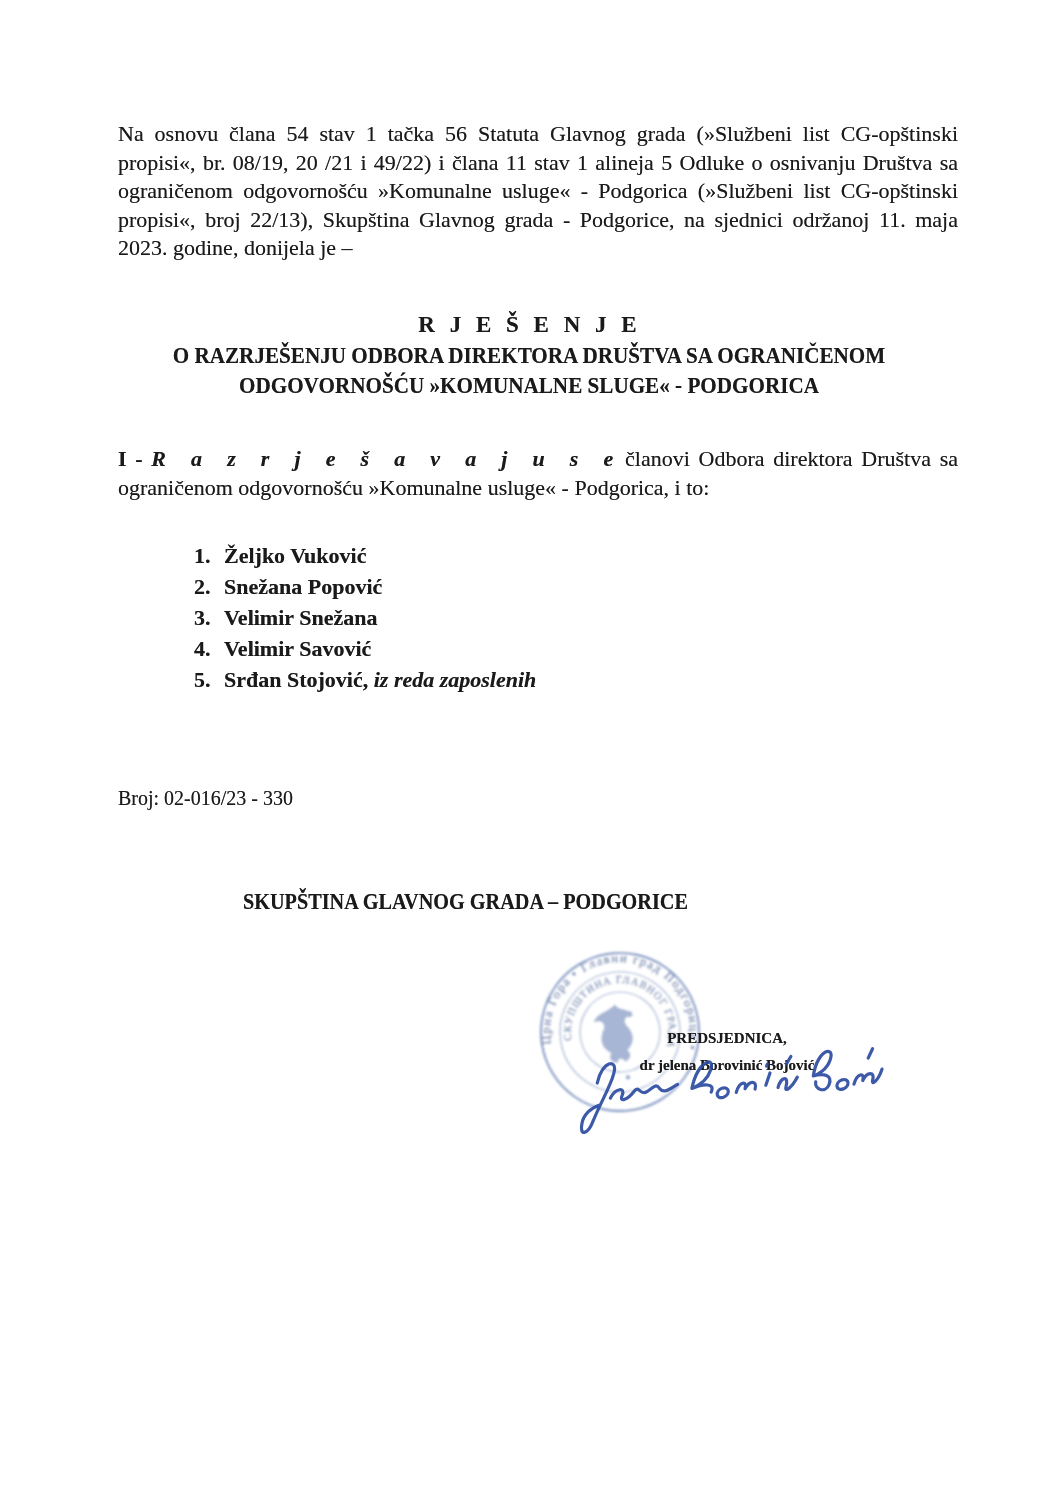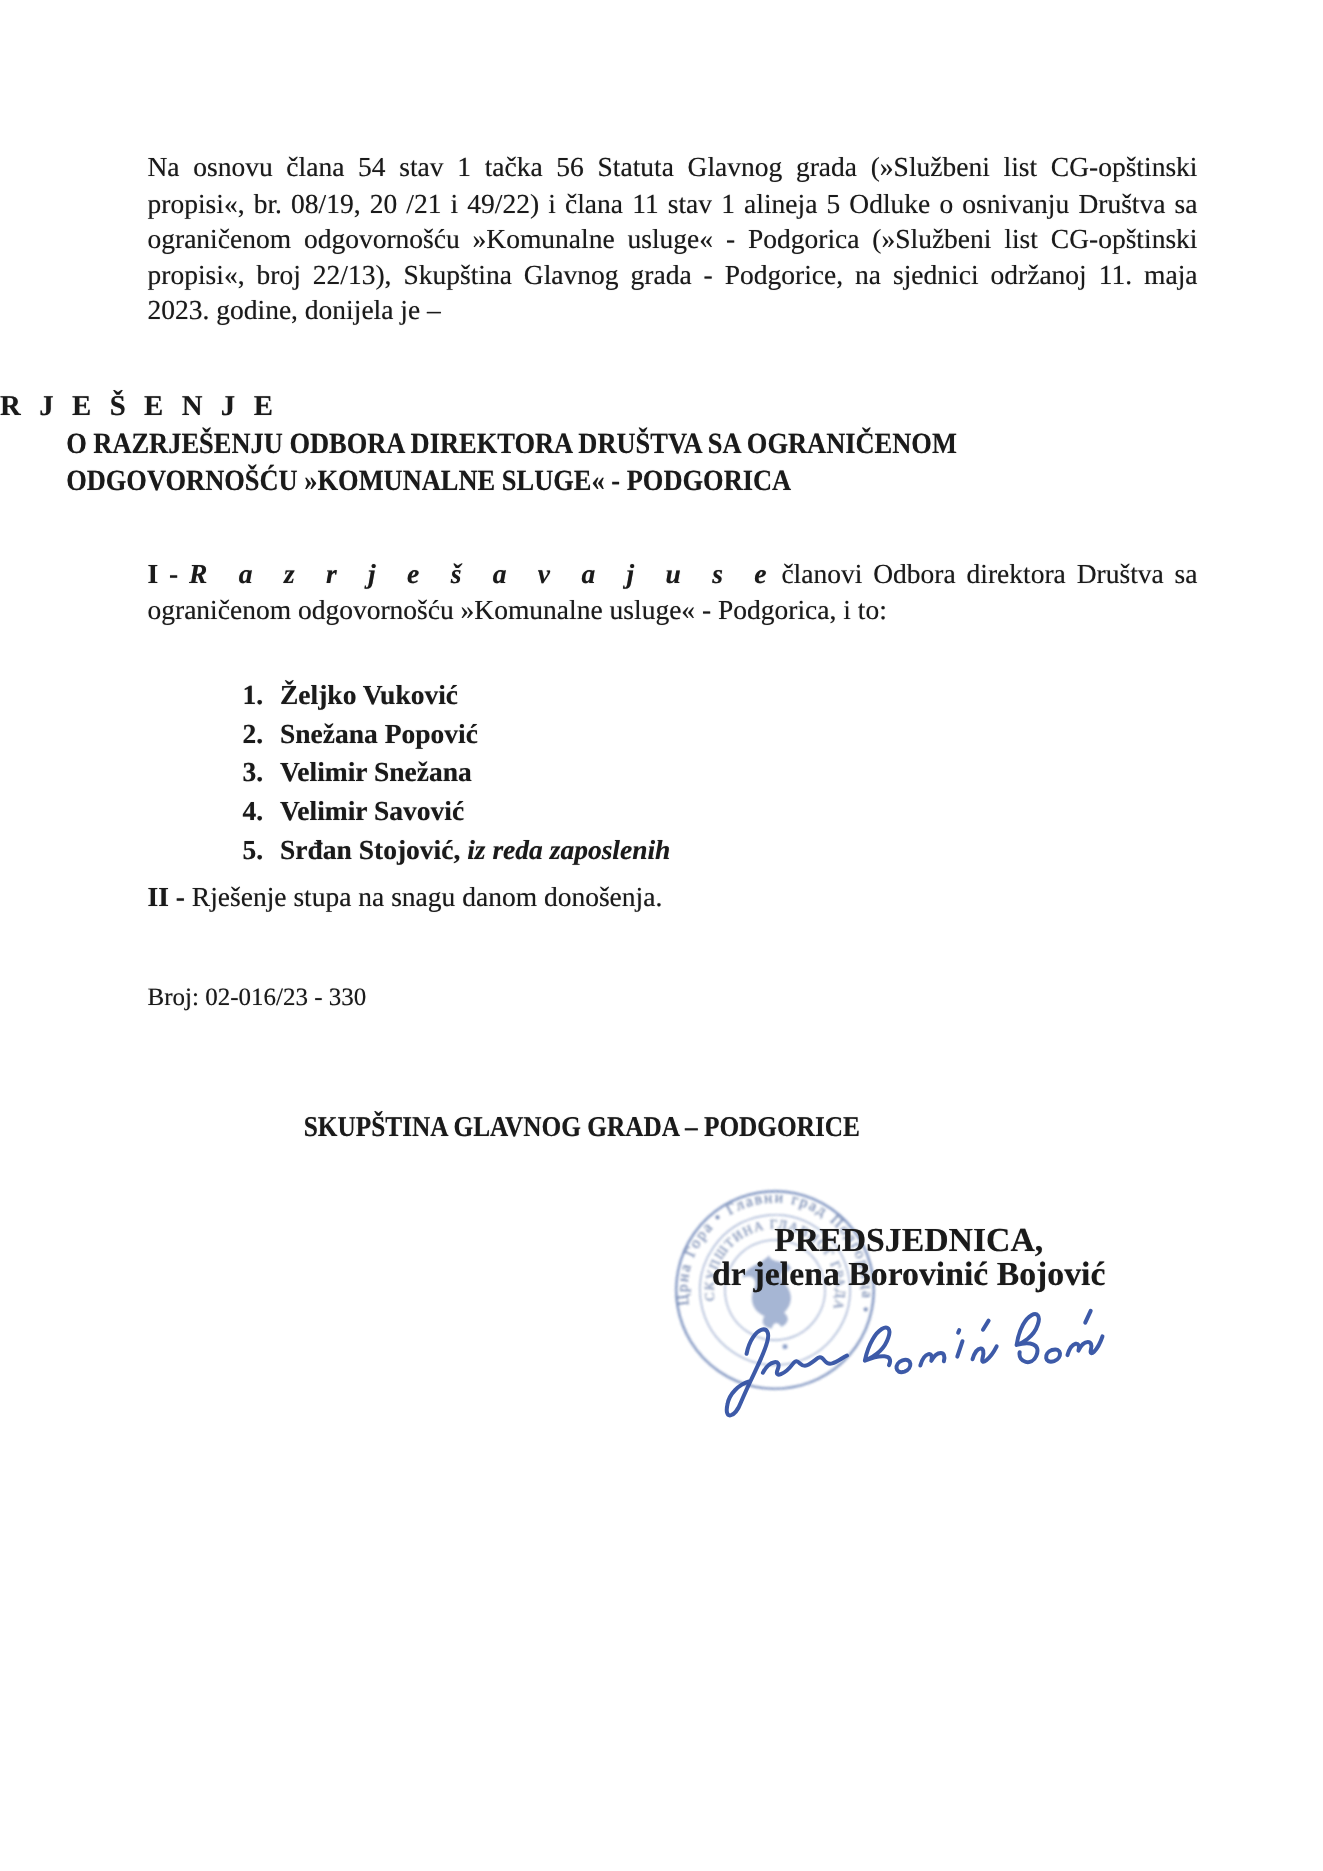--- a/index.html
+++ b/index.html
@@ -11,21 +11,21 @@
     color:#1a1a1a;
     overflow:hidden;
     border-radius:11px;
   }
   .scan{ text-shadow:0 0 .6px rgba(20,20,20,.55); }
   .intro{
     position:absolute;left:118px;top:120px;width:840px;
     font-size:22px;line-height:28.5px;text-align:justify;margin:0;
   }
   .title-block{
-    position:absolute;left:0;top:310px;width:1058px;
+    position:absolute;left:0;top:310px;width:1058px;text-align:center;
   }
   .title-line1{
     font-size:23px;font-weight:bold;letter-spacing:3px;word-spacing:3px;line-height:30px;
   }
   .title-line2{
     font-size:23.5px;font-weight:bold;line-height:30px;
     transform:scaleX(.90);transform-origin:center;
   }
   .sec{
     position:absolute;left:118px;width:840px;margin:0;
@@ -45,22 +45,22 @@
   .members .note{font-weight:bold;font-style:italic;}
   .refblock{
     position:absolute;left:118px;top:783px;font-size:20px;line-height:31px;
   }
   .assembly{
     position:absolute;left:243px;top:889px;
     font-size:23px;font-weight:bold;white-space:nowrap;
     transform:scaleX(.88);transform-origin:left center;
   }
   .sig-text{
-    position:absolute;left:562px;top:979px;width:330px;text-align:center;
-    font-size:27px;font-weight:bold;line-height:27px;z-index:3;
+    position:absolute;left:562px;top:1025px;width:330px;text-align:center;
+    font-size:15px;font-weight:bold;line-height:27px;z-index:3;
   }
   .stamp{
     position:absolute;left:536px;top:948px;z-index:1;
     opacity:.88;transform:rotate(-10deg);
   }
   .autograph{
     position:absolute;left:568px;top:1038px;z-index:4;
     transform:rotate(-4deg);
   }
 </style>
@@ -80,21 +80,20 @@
   <p class="sec sec1"><span class="lead">I - </span><span class="emph">R a z r j e š a v a j u  s e</span><span> članovi Odbora direktora Društva sa ograničenom odgovornošću »Komunalne usluge« - Podgorica, i to:</span></p>
 
   <ol class="members">
     <li class="row"><span class="num">1.</span><span class="nm">Željko Vuković</span><span class="note"></span></li>
     <li class="row"><span class="num">2.</span><span class="nm">Snežana Popović</span><span class="note"></span></li>
     <li class="row"><span class="num">3.</span><span class="nm">Velimir Snežana</span><span class="note"></span></li>
     <li class="row"><span class="num">4.</span><span class="nm">Velimir Savović</span><span class="note"></span></li>
     <li class="row"><span class="num">5.</span><span class="nm">Srđan Stojović,</span><span class="note"> iz reda zaposlenih</span></li>
   </ol>
 
-  <p class="sec sec2"><span class="lead">II - </span><span>Rješenje stupa na snagu danom donošenja.</span></p>
 
   <div class="refblock">
     <div>Broj: 02-016/23 - 330</div>
   </div>
 
   <div class="assembly">SKUPŠTINA GLAVNOG GRADA – PODGORICE</div>
 
   <svg class="stamp" width="168" height="168" viewBox="0 0 168 168">
     <defs>
       <filter id="stampblur" x="-20%" y="-20%" width="140%" height="140%">

